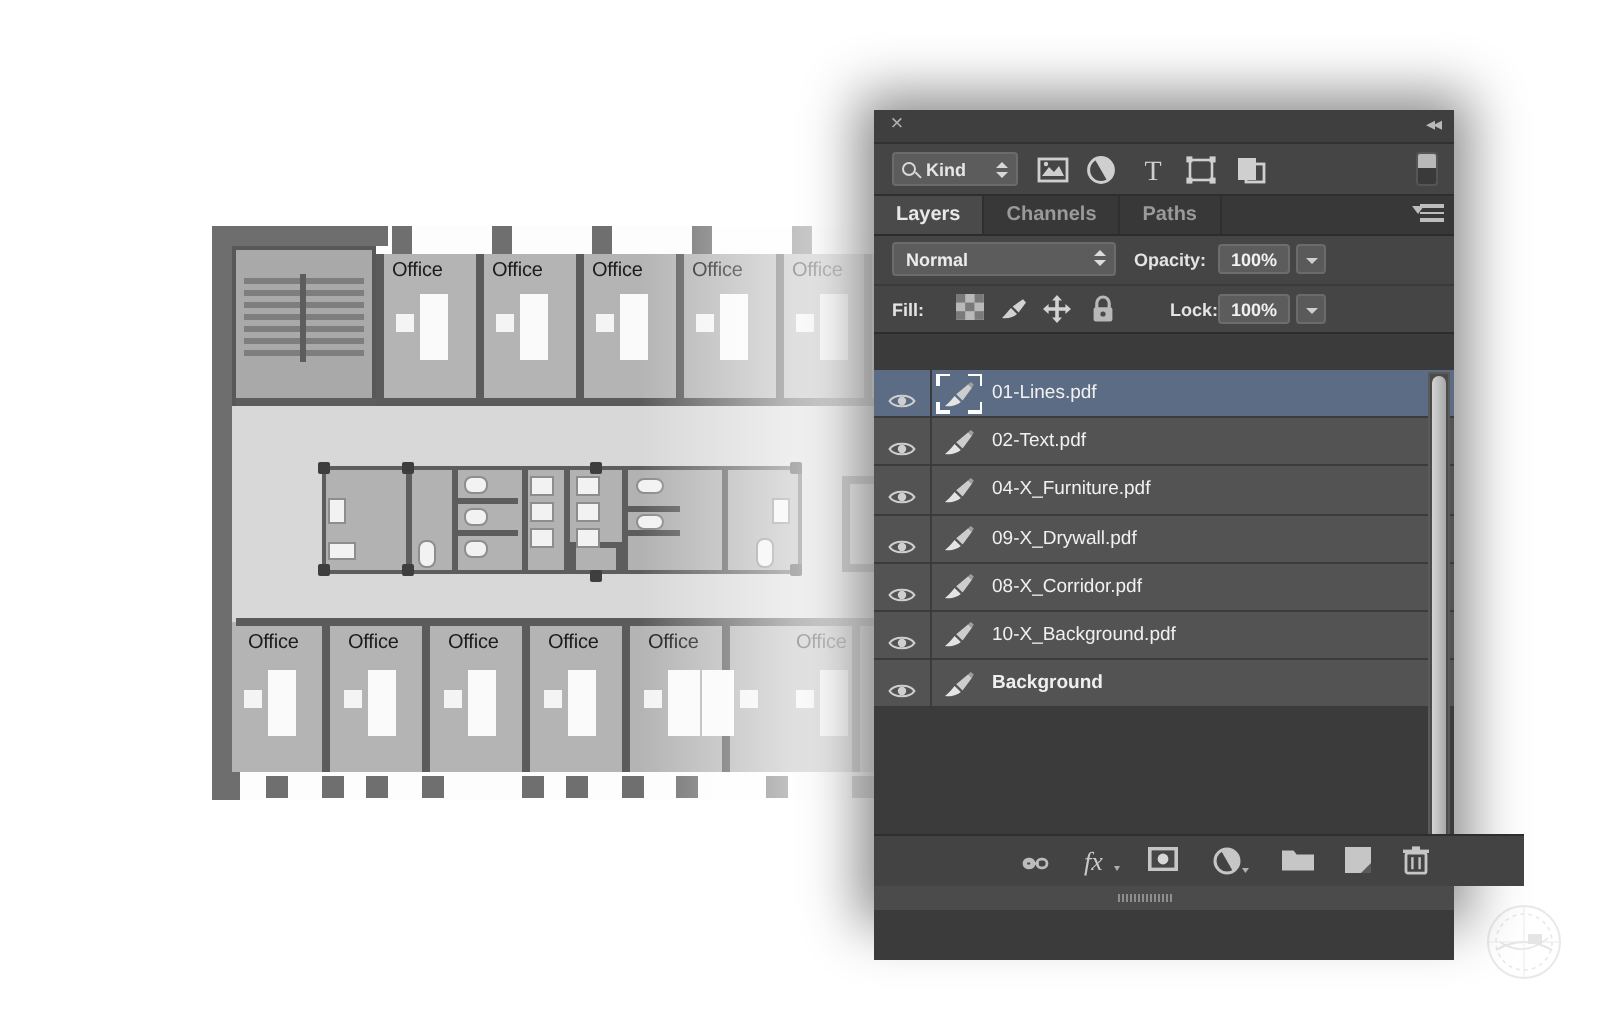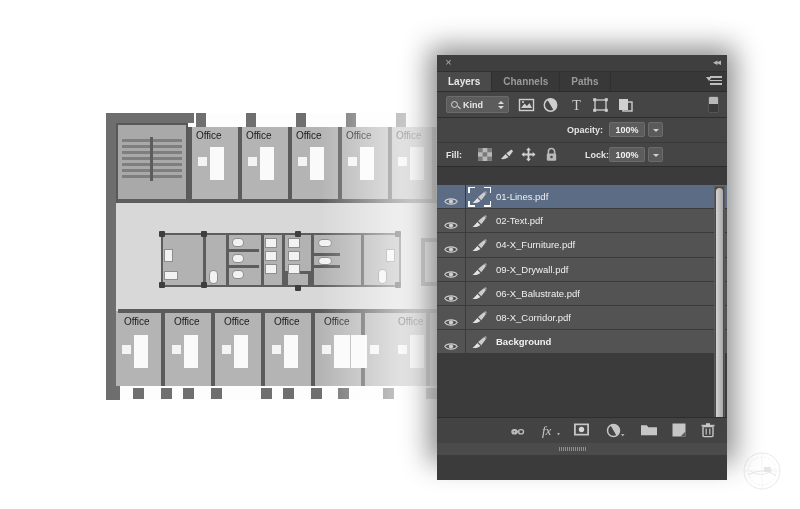--- a/index.html
+++ b/index.html
@@ -184,21 +184,21 @@
     background:#4b4b4b;border:1px solid #5a5a5a;box-sizing:border-box;
   }
   #list-thumbbar{
     position:absolute;left:1px;top:1px;width:7px;height:246px;
     background:linear-gradient(to right,#d4d4d4,#a8a8a8);border-radius:4px;
   }
 
   
   #bottombar{
     position:absolute;left:0;bottom:12px;width:290px;height:25px;
-    background:#434343;border-top:1px solid #2e2e2e;
+    background:#434343;border-top:1px solid #2e2e2e;padding-left:35px;
   }
   .btbtn{position:absolute;top:4px;height:17px;}
   #panel-footer{
     position:absolute;left:0;bottom:0;width:290px;height:12px;background:#4b4b4b;
   }
   #grip{
     position:absolute;left:122px;top:4px;width:28px;height:4px;
     background:repeating-linear-gradient(to right,#8e8e8e 0,#8e8e8e 1px,#4b4b4b 1px,#4b4b4b 2px);
   }
 
@@ -359,79 +359,86 @@
 </div>
 <div id="fp-fade"></div>
 
 <div id="panel">
 
   <div id="panel-titlebar">
     <div id="close-x">×</div>
     <div id="collapse-arrows">◂◂</div>
   </div>
 
+  <div id="filterrow">
+    <div id="kind-select">
+      <div class="magn"></div>
+      <div id="kind-label">Kind</div>
+      <div id="kind-arrows">
+        <div class="up"></div>
+          <div class="dn"></div>
+      </div>
+    </div>
+
+    <div class="filt-icon" style="left:81px;">
+      <svg width="17" height="16" viewBox="0 0 17 16">
+        <rect x="1.5" y="2.5" width="14" height="11" fill="none" stroke="#cfcfcf" stroke-width="1.4"></rect>
+        <path d="M3 11 L6.5 6.5 L9 9 L11.5 6 L14 11 Z" fill="#cfcfcf"></path>
+        <circle cx="5" cy="5" r="1.1" fill="#cfcfcf"></circle>
+      </svg>
+    </div>
+    <div class="filt-icon" style="left:105px;">
+      <svg width="17" height="16" viewBox="0 0 17 16">
+        <circle cx="8.5" cy="8" r="6.2" fill="none" stroke="#cfcfcf" stroke-width="1.5"></circle>
+        <path d="M8.5 1.8 A6.2 6.2 0 0 1 8.5 14.2 Z" fill="#cfcfcf" transform="rotate(-30 8.5 8)"></path>
+      </svg>
+    </div>
+    <div class="filt-icon" style="left:131px;">
+      <svg width="17" height="16" viewBox="0 0 17 16">
+        <text x="8.5" y="13" font-family="Liberation Serif, serif" font-size="14" fill="#cfcfcf" text-anchor="middle">T</text>
+      </svg>
+    </div>
+    <div class="filt-icon" style="left:155px;">
+      <svg width="17" height="16" viewBox="0 0 17 16">
+        <rect x="3" y="3" width="11" height="10" fill="none" stroke="#cfcfcf" stroke-width="1.3"></rect>
+        <rect x="1.2" y="1.2" width="3" height="3" fill="#cfcfcf"></rect>
+        <rect x="12.8" y="1.2" width="3" height="3" fill="#cfcfcf"></rect>
+        <rect x="1.2" y="11.8" width="3" height="3" fill="#cfcfcf"></rect>
+        <rect x="12.8" y="11.8" width="3" height="3" fill="#cfcfcf"></rect>
+      </svg>
+    </div>
+    <div class="filt-icon" style="left:180px;">
+      <svg width="17" height="16" viewBox="0 0 17 16">
+        <rect x="2" y="2" width="9" height="11" fill="#cfcfcf"></rect>
+        <rect x="6" y="5" width="9" height="9" fill="none" stroke="#cfcfcf" stroke-width="1.4"></rect>
+      </svg>
+    </div>
+    <div id="filter-toggle"></div>
+  </div>
+
   <div id="tabstrip">
     <div class="ps-tab active">Layers</div>
     <div class="ps-tab">Channels</div>
     <div class="ps-tab">Paths</div>
     <div id="panel-menu">
       <div class="mtri"></div>
       <div class="mbar m1"></div>
       <div class="mbar m2"></div>
       <div class="mbar m3"></div>
     </div>
   </div>
 
-  <div id="filterrow">
-    <div id="kind-select">
-      <div class="magn"></div>
-      <div id="kind-label">Kind</div>
-      <div id="kind-arrows">
+  <div id="blendrow">
+    <div id="blend-select">
+      <div id="blend-label">Normal</div>
+      <div id="blend-arrows">
         <div class="up"></div>
           <div class="dn"></div>
       </div>
     </div>
-
-    <div class="filt-icon" style="left:81px;">
-      <svg width="17" height="16" viewBox="0 0 17 16">
-        <rect x="1.5" y="2.5" width="14" height="11" fill="none" stroke="#cfcfcf" stroke-width="1.4"></rect>
-        <path d="M3 11 L6.5 6.5 L9 9 L11.5 6 L14 11 Z" fill="#cfcfcf"></path>
-        <circle cx="5" cy="5" r="1.1" fill="#cfcfcf"></circle>
-      </svg>
-    </div>
-    <div class="filt-icon" style="left:105px;">
-      <svg width="17" height="16" viewBox="0 0 17 16">
-        <circle cx="8.5" cy="8" r="6.2" fill="none" stroke="#cfcfcf" stroke-width="1.5"></circle>
-        <path d="M8.5 1.8 A6.2 6.2 0 0 1 8.5 14.2 Z" fill="#cfcfcf" transform="rotate(-30 8.5 8)"></path>
-      </svg>
-    </div>
-    <div class="filt-icon" style="left:131px;">
-      <svg width="17" height="16" viewBox="0 0 17 16">
-        <text x="8.5" y="13" font-family="Liberation Serif, serif" font-size="14" fill="#cfcfcf" text-anchor="middle">T</text>
-      </svg>
-    </div>
-    <div class="filt-icon" style="left:155px;">
-      <svg width="17" height="16" viewBox="0 0 17 16">
-        <rect x="3" y="3" width="11" height="10" fill="none" stroke="#cfcfcf" stroke-width="1.3"></rect>
-        <rect x="1.2" y="1.2" width="3" height="3" fill="#cfcfcf"></rect>
-        <rect x="12.8" y="1.2" width="3" height="3" fill="#cfcfcf"></rect>
-        <rect x="1.2" y="11.8" width="3" height="3" fill="#cfcfcf"></rect>
-        <rect x="12.8" y="11.8" width="3" height="3" fill="#cfcfcf"></rect>
-      </svg>
-    </div>
-    <div class="filt-icon" style="left:180px;">
-      <svg width="17" height="16" viewBox="0 0 17 16">
-        <rect x="2" y="2" width="9" height="11" fill="#cfcfcf"></rect>
-        <rect x="6" y="5" width="9" height="9" fill="none" stroke="#cfcfcf" stroke-width="1.4"></rect>
-      </svg>
-    </div>
-    <div id="filter-toggle"></div>
-  </div>
-
-  <div id="blendrow">
     <div class="fieldlabel" style="left:130px;top:7px;">Opacity:</div>
     <div class="numfield" style="left:172px;top:4px;width:36px;">100%</div>
     <div class="numarrow" style="left:211px;top:4px;">
         <i></i>
       </div>
   </div>
 
   <div id="lockrow">
     <div class="fieldlabel" style="left:9px;top:7px;">Fill:</div>
     <div class="lock-icon" style="left:41px;">
@@ -542,35 +549,35 @@
             <div class="eye"><svg width="14" height="9" viewBox="0 0 14 9">
                 <path d="M0.8 4.5 C3 1 11 1 13.2 4.5 C11 8 3 8 0.8 4.5 Z" fill="none" stroke="#cfcfcf" stroke-width="1.1"></path>
                 <circle cx="7" cy="4.5" r="2.1" fill="#cfcfcf"></circle>
               </svg></div>
           </div>
           <div class="thumb"><svg width="17" height="16" viewBox="0 0 17 16">
               <path d="M1.5 14 C3.6 12.3 4.9 10.6 6.3 9 L9.4 12 C7.9 13.4 4.6 14.5 1.5 14 Z" fill="#e4e4e4"></path>
               <path d="M7.1 8.1 L10.3 11.2 L15 4.9 L13.1 3.1 Z" fill="#cdcdcd"></path>
               <path d="M13.1 3.1 L15 4.9 L15.9 3.3 L14.4 2 Z" fill="#9d9d9d"></path>
             </svg></div>
-          <div class="layername">06-X_Balustrate.pdf</div>
+          <div class="layername">08-X_Corridor.pdf</div>
         </div>
         <div class="layerrow">
           <div class="eye-cell">
             <div class="eye"><svg width="14" height="9" viewBox="0 0 14 9">
                 <path d="M0.8 4.5 C3 1 11 1 13.2 4.5 C11 8 3 8 0.8 4.5 Z" fill="none" stroke="#cfcfcf" stroke-width="1.1"></path>
                 <circle cx="7" cy="4.5" r="2.1" fill="#cfcfcf"></circle>
               </svg></div>
           </div>
           <div class="thumb"><svg width="17" height="16" viewBox="0 0 17 16">
               <path d="M1.5 14 C3.6 12.3 4.9 10.6 6.3 9 L9.4 12 C7.9 13.4 4.6 14.5 1.5 14 Z" fill="#e4e4e4"></path>
               <path d="M7.1 8.1 L10.3 11.2 L15 4.9 L13.1 3.1 Z" fill="#cdcdcd"></path>
               <path d="M13.1 3.1 L15 4.9 L15.9 3.3 L14.4 2 Z" fill="#9d9d9d"></path>
             </svg></div>
-          <div class="layername">08-X_Corridor.pdf</div>
+          <div class="layername">10-X_Background.pdf</div>
         </div>
         <div class="layerrow">
           <div class="eye-cell">
             <div class="eye"><svg width="14" height="9" viewBox="0 0 14 9">
                 <path d="M0.8 4.5 C3 1 11 1 13.2 4.5 C11 8 3 8 0.8 4.5 Z" fill="none" stroke="#cfcfcf" stroke-width="1.1"></path>
                 <circle cx="7" cy="4.5" r="2.1" fill="#cfcfcf"></circle>
               </svg></div>
           </div>
           <div class="thumb"><svg width="17" height="16" viewBox="0 0 17 16">
               <path d="M1.5 14 C3.6 12.3 4.9 10.6 6.3 9 L9.4 12 C7.9 13.4 4.6 14.5 1.5 14 Z" fill="#e4e4e4"></path>

